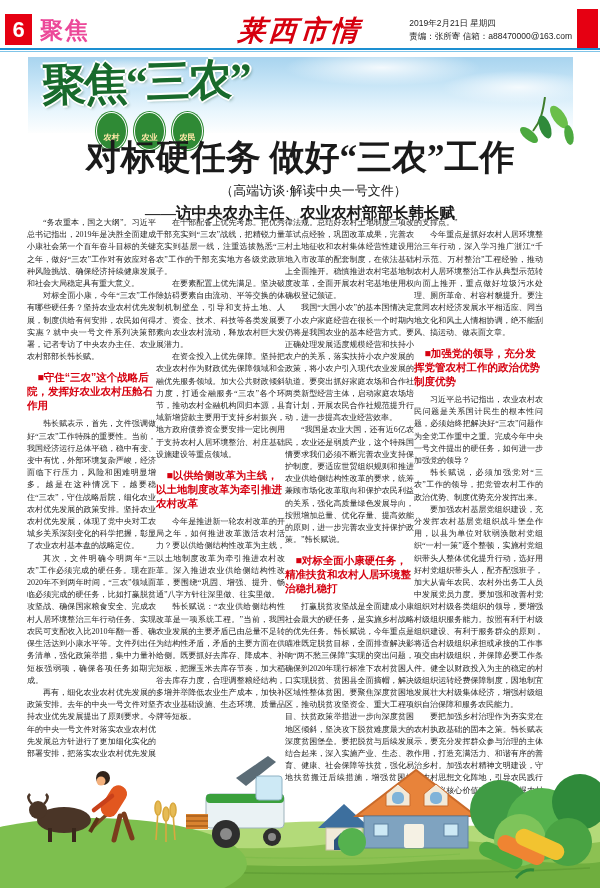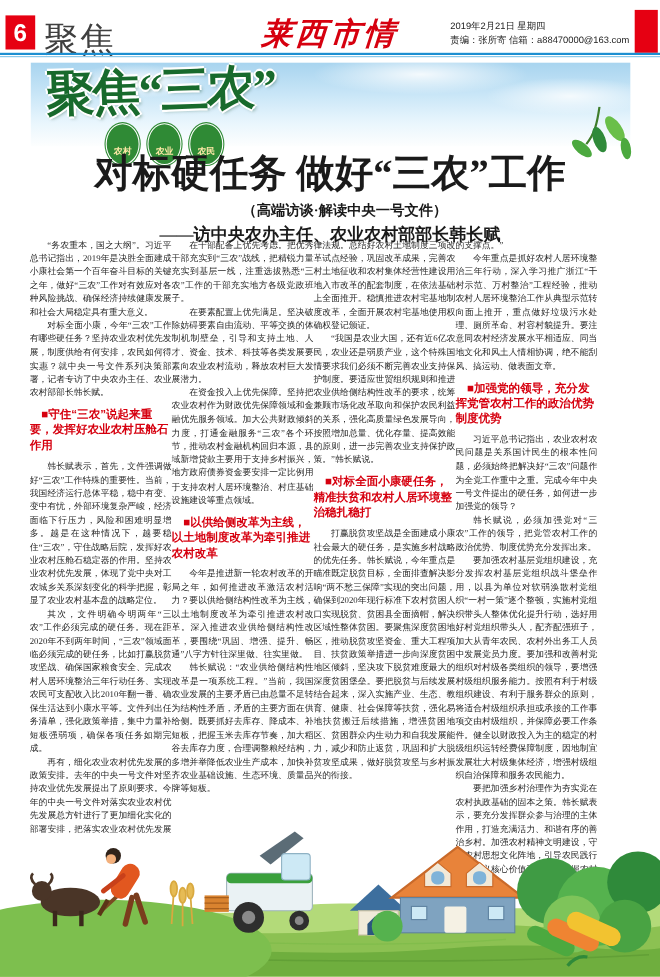--- a/index.html
+++ b/index.html
@@ -5,21 +5,21 @@
   * { margin:0; padding:0; box-sizing:border-box; }
   html,body { width:600px; }
   body { font-family:"Liberation Serif", serif; background:#ffffff; }
   .page { position:relative; width:600px; height:888px; background:#ffffff; overflow:hidden; }
 
   
   .header { position:absolute; top:0; left:0; width:600px; height:52px; }
   .page-num { position:absolute; left:5px; top:14px; width:27px; height:31px; background:#e60012; color:#fff;
               font-family:"Liberation Sans",sans-serif; font-weight:bold; font-size:22px; text-align:center; line-height:31px; }
   .section-label { position:absolute; left:40px; top:15px; font-family:"Liberation Sans",sans-serif;
-                   font-weight:400; font-size:31px; color:#404040; letter-spacing:2px; }
+                   font-weight:700; font-size:23px; color:#ec4899; letter-spacing:2px; }
   .masthead { position:absolute; left:0; right:0; top:12px; text-align:center; color:#d6000f;
               font-size:28px; font-weight:900; font-style:italic; letter-spacing:3px; transform:skewX(-4deg); }
   .header-right { position:absolute; right:28px; top:17px; text-align:left; font-family:"Liberation Sans",sans-serif;
                   font-size:8.5px; color:#222; line-height:13px; }
   .header-red-bar { position:absolute; right:2px; top:9px; width:21px; height:39px; background:#e60012; }
   .rule-blue-1 { position:absolute; top:48px; left:0; width:600px; height:2px; background:#1d8fd1; }
   .rule-blue-2 { position:absolute; top:51px; left:0; width:600px; height:1px; background:#7fc4e8; }
 
   
   .banner { position:absolute; top:57px; left:28px; width:545px; height:76px; overflow:visible;
@@ -34,21 +34,21 @@
   .banner-badges { position:absolute; left:68px; top:55px; display:flex; gap:7px; }
   .banner-badge { display:inline-block; min-width:31px; height:16px; line-height:14px; padding:18px 3px;
                   background:#2f8a35; border:1px solid #fff; border-radius:50%;
                   box-shadow:0 0 0 1px #2f8a35; color:#ffe9a8; font-family:"Liberation Sans",sans-serif;
                   font-size:8px; font-weight:bold; text-align:center; }
   .leaves { position:absolute; right:-6px; top:40px; }
 
   
   .headline-block { position:absolute; top:138px; left:0; width:600px; text-align:center; color:#1a1a1a; }
   .headline { font-size:35px; font-weight:900; letter-spacing:0px; line-height:40px; }
-  .headline-sub { margin-top:4px; font-size:13px; font-weight:700;padding-left:27px; }
+  .headline-sub { margin-top:4px; font-size:13px; font-weight:400;padding-left:27px; }
   .headline-byline { margin-top:3px; font-size:15.5px; font-weight:700; }
 
   
   .columns { position:absolute; top:217px; left:27px; width:546px; display:flex; gap:0; align-items:flex-start; }
   .col { width:129px; overflow:hidden; font-size:8px; line-height:12.2px; color:#262626; text-align:justify; }
   .col:nth-child(1){ height:540px; } .col:nth-child(2){ height:572px; }
   .col:nth-child(3){ height:564px; } .col:nth-child(4){ height:580px; }
   .body-p { text-indent:2em; }
   .noindent { text-indent:0; }
   .sec-head { color:#d6000f; font-family:"Liberation Sans",sans-serif; font-weight:700;
@@ -94,35 +94,36 @@
   <div class="headline-block">
     <div class="headline">对标硬任务 做好“三农”工作</div>
     <div class="headline-sub">（高端访谈·解读中央一号文件）</div>
     <div class="headline-byline">——访中央农办主任、农业农村部部长韩长赋</div>
   </div>
 
   <div class="columns">
       <div class="col">
         <p class="body-p">“务农重本，国之大纲”。习近平总书记指出，2019年是决胜全面建成小康社会第一个百年奋斗目标的关键之年，做好“三农”工作对有效应对各种风险挑战、确保经济持续健康发展和社会大局稳定具有重大意义。</p>
         <p class="body-p">对标全面小康，今年“三农”工作有哪些硬任务？坚持农业农村优先发展，制度供给有何安排，农民如何得实惠？就中央一号文件系列决策部署，记者专访了中央农办主任、农业农村部部长韩长赋。</p>
-        <p class="sec-head">■守住“三农”说起来重要，发挥好农业农村压舱石作用</p>
-        <p class="body-p">韩长赋表示，首先，文件强调做好“三农”工作特殊的重要性。当前，我国经济运行总体平稳，稳中有变、变中有忧，外部环境复杂严峻，经济面临下行压力，风险和困难明显增多。越是在这种情况下，越要稳住“三农”，守住战略后院，发挥好农业农村压舱石稳定器的作用。坚持农业农村优先发展，体现了党中央对工农城乡关系深刻变化的科学把握，彰显了农业农村基本盘的战略定位。</p>
+        <p class="sec-head">■守住“三农”这个战略后院，发挥好农业农村压舱石作用</p>
+        <p class="body-p">韩长赋表示，首先，文件强调做好“三农”工作特殊的重要性。当前，我国经济运行总体平稳，稳中有变、变中有忧，外部环境复杂严峻，经济面临下行压力，风险和困难明显增多。越是在这种情况下，越要稳住“三农”，守住战略后院，细化农业农村优先发展的政策安排。坚持农业农村优先发展，体现了党中央对工农城乡关系深刻变化的科学把握，彰显了农业农村基本盘的战略定位。</p>
         <p class="body-p">其次，文件明确今明两年“三农”工作必须完成的硬任务。现在距2020年不到两年时间，“三农”领域面临必须完成的硬任务，比如打赢脱贫攻坚战、确保国家粮食安全、完成农村人居环境整治三年行动任务、实现农民可支配收入比2010年翻一番、确保生活达到小康水平等。文件列出任务清单，强化政策举措，集中力量补短板强弱项，确保各项任务如期完成。</p>
         <p class="body-p">再有，细化农业农村优先发展的政策安排。去年的中央一号文件对坚持农业优先发展提出了原则要求。今年的中央一号文件对落实农业农村优先发展总方针进行了更加细化实化的部署安排，把落实农业农村优先发展同政绩考核联系在一起，进一步压实责任，确保做到实、见实效、可考核。</p>
       </div>
       <div class="col">
         <p class="body-p">在干部配备上优先考虑。把优秀干部充实到“三农”战线，把精锐力量充实到基层一线，注重选拔熟悉“三农”工作的干部充实地方各级党政班子。</p>
         <p class="body-p">在要素配置上优先满足。坚决破除妨碍要素自由流动、平等交换的体制机制壁垒，引导和支持土地、人才、资金、技术、科技等各类发展要素向农业农村流动，释放农村巨大发展潜力。</p>
         <p class="body-p">在资金投入上优先保障。坚持把农业农村作为财政优先保障领域和金融优先服务领域。加大公共财政倾斜力度，打通金融服务“三农”各个环节，推动农村金融机构回归本源，县域新增贷款主要用于支持乡村振兴，地方政府债券资金要安排一定比例用于支持农村人居环境整治、村庄基础设施建设等重点领域。</p>
         <p class="sec-head">■以供给侧改革为主线，以土地制度改革为牵引推进农村改革</p>
         <p class="body-p">今年是推进新一轮农村改革的开局之年，如何推进改革激活农村活力？要以供给侧结构性改革为主线，以土地制度改革为牵引推进农村改革。深入推进农业供给侧结构性改革，要围绕“巩固、增强、提升、畅通”八字方针往深里做、往实里做。</p>
         <p class="body-p">韩长赋说：“农业供给侧结构性改革是一项系统工程。”当前，我国农业发展的主要矛盾已由总量不足转为结构性矛盾，矛盾的主要方面在供给侧。既要抓好去库存、降成本、补短板，把握玉米去库存节奏，加大稻谷去库存力度，合理调整粮经结构，多增并举降低农业生产成本，加快补齐农业基础设施、生态环境、质量品牌等短板。</p>
       </div>
       <div class="col">
         <p class="body-p noindent">律法规。总结好农村土地制度三项改革试点经验，巩固改革成果，完善农村土地征收和农村集体经营性建设用地入市改革的配套制度，在依法基础上全面推开。稳慎推进农村宅基地制度改革，全面开展农村宅基地使用权确权登记颁证。</p>
+        <p class="body-p">我国“大国小农”的基本国情决定了小农户家庭经营在很长一个时期内仍将是我国农业的基本经营方式。要正确处理发展适度规模经营和扶持小农户的关系，落实扶持小农户发展的政策，将小农户引入现代农业发展的轨道。要突出抓好家庭农场和合作社两类新型经营主体，启动家庭农场培育计划，开展农民合作社规范提升行动，进一步提高农业经营效率。</p>
         <p class="body-p">“我国是农业大国，还有近6亿农民，农业还是弱质产业，这个特殊国情要求我们必须不断完善农业支持保护制度。要适应世贸组织规则和推进农业供给侧结构性改革的要求，统筹兼顾市场化改革取向和保护农民利益的关系，强化高质量绿色发展导向，按照增加总量、优化存量、提高效能的原则，进一步完善农业支持保护政策。”韩长赋说。</p>
         <p class="sec-head">■对标全面小康硬任务，精准扶贫和农村人居环境整治稳扎稳打</p>
         <p class="body-p">打赢脱贫攻坚战是全面建成小康社会最大的硬任务，是实施乡村战略的优先任务。韩长赋说，今年重点是瞄准既定脱贫目标，全面排查解决影响“两不愁三保障”实现的突出问题，确保到2020年现行标准下农村贫困人口实现脱贫、贫困县全面摘帽，解决区域性整体贫困。要聚焦深度贫困地区，推动脱贫攻坚资金、重大工程项目、扶贫政策举措进一步向深度贫困地区倾斜，坚决攻下脱贫难度最大的深度贫困堡垒。要把脱贫与后续发展结合起来，深入实施产业、生态、教育、健康、社会保障等扶贫，强化易地扶贫搬迁后续措施，增强贫困地区、贫困群众内生动力和自我发展能力，减少和防止返贫，巩固和扩大脱贫攻坚成果，做好脱贫攻坚与乡村振兴的衔接。</p>
       </div>
       <div class="col">
         <p class="body-p noindent">的支撑点。”</p>
         <p class="body-p">今年重点是抓好农村人居环境整治三年行动，深入学习推广浙江“千村示范、万村整治”工程经验，推动农村人居环境整治工作从典型示范转向面上推开，重点做好垃圾污水处理、厕所革命、村容村貌提升。要注意同农村经济发展水平相适应、同当地文化和风土人情相协调，绝不能刮风、搞运动、做表面文章。</p>
         <p class="sec-head">■加强党的领导，充分发挥党管农村工作的政治优势制度优势</p>
         <p class="body-p">习近平总书记指出，农业农村农民问题是关系国计民生的根本性问题，必须始终把解决好“三农”问题作为全党工作重中之重。完成今年中央一号文件提出的硬任务，如何进一步加强党的领导？</p>
         <p class="body-p">韩长赋说，必须加强党对“三农”工作的领导，把党管农村工作的政治优势、制度优势充分发挥出来。</p>

